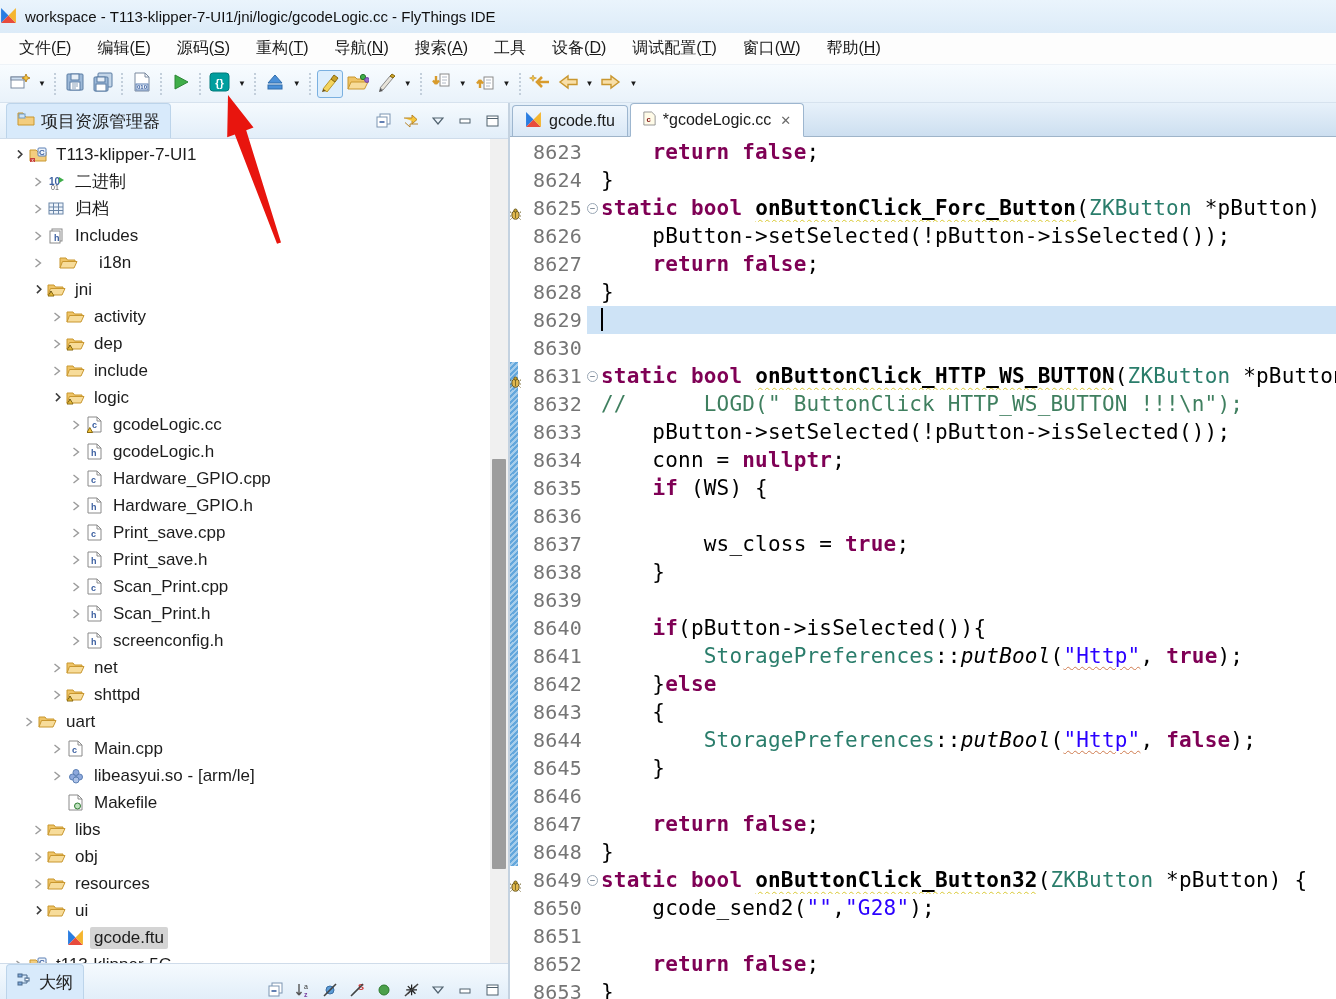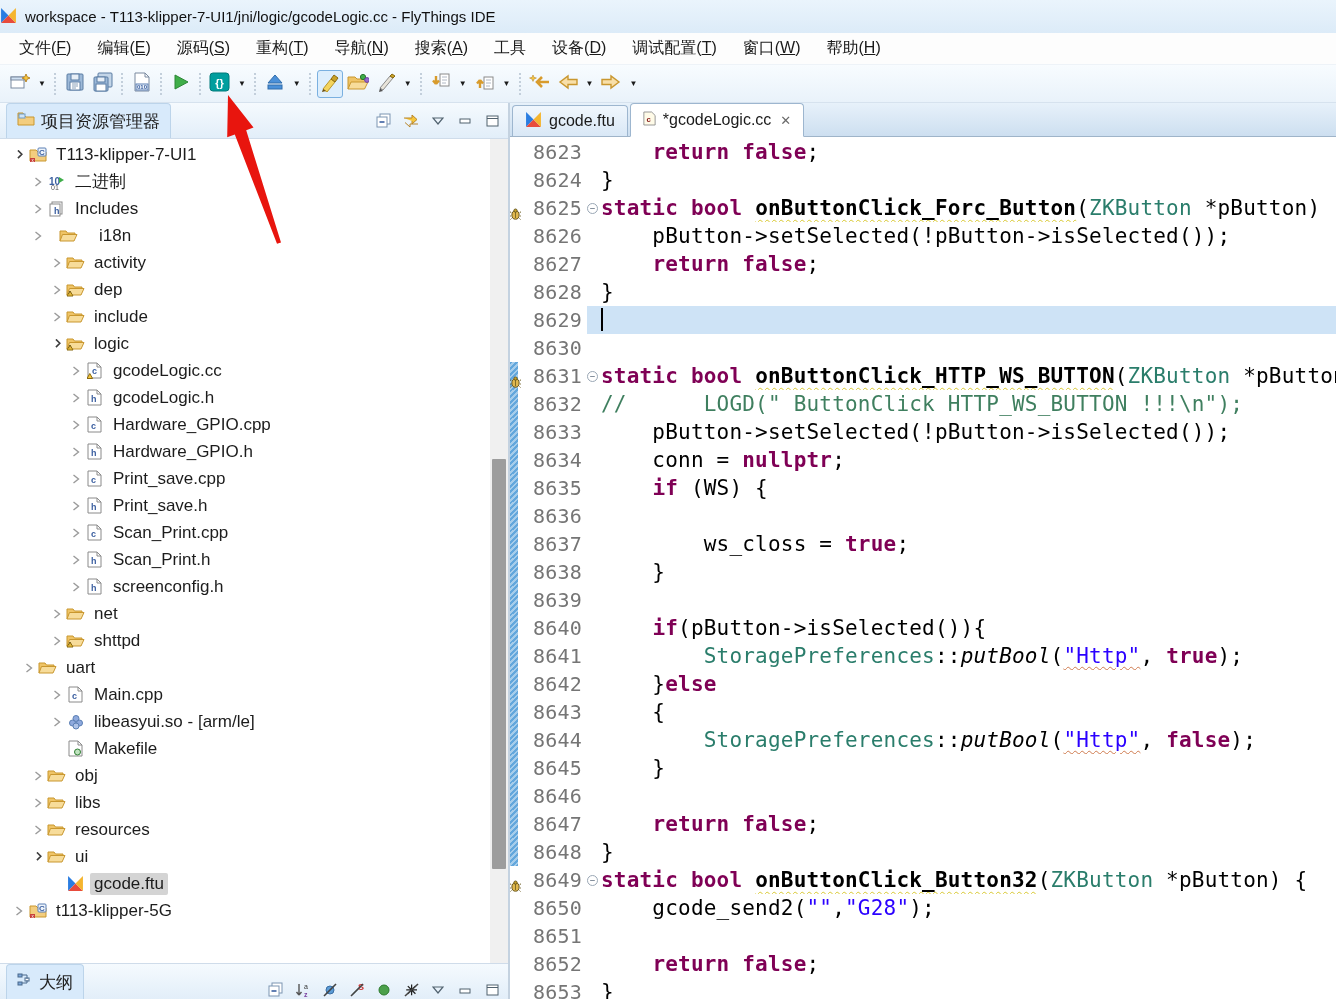--- a/index.html
+++ b/index.html
@@ -293,20 +293,34 @@
             </span>
             <span class="lbl">二进制</span>
           </div>
           <div class="trow" style="padding-left: 29px;">
             <span class="arr">
               <svg width="8" height="10" viewBox="0 0 8 10">
                 <path d="M1.5 1l5 4-5 4" fill="none" stroke="#9a9a9a" stroke-width="1.4"></path>
               </svg>
             </span>
             <span class="ticon">
+              <svg width="17" height="15" viewBox="0 0 17 15">
+                <rect x="1" y="2" width="14" height="11" fill="#eef4fb" stroke="#6a86a8"></rect>
+                <path d="M1 6h14M1 9.5h14M5.5 2v11M10.5 2v11" stroke="#6a86a8"></path>
+              </svg>
+            </span>
+            <span class="lbl">归档</span>
+          </div>
+          <div class="trow" style="padding-left: 29px;">
+            <span class="arr">
+              <svg width="8" height="10" viewBox="0 0 8 10">
+                <path d="M1.5 1l5 4-5 4" fill="none" stroke="#9a9a9a" stroke-width="1.4"></path>
+              </svg>
+            </span>
+            <span class="ticon">
               <svg width="17" height="16" viewBox="0 0 17 16">
                 <rect x="4" y="1" width="10" height="12" fill="#fff" stroke="#8a8a8a"></rect>
                 <rect x="2" y="3" width="10" height="12" fill="#fff" stroke="#8a8a8a"></rect>
                 <text x="6" y="13" font-size="9" font-weight="bold" fill="#3b5fa0">h</text>
               </svg>
             </span>
             <span class="lbl">Includes</span>
           </div>
           <div class="trow" style="padding-left: 29px; gap: 12px;">
             <span class="arr">
@@ -314,20 +328,36 @@
                 <path d="M1.5 1l5 4-5 4" fill="none" stroke="#9a9a9a" stroke-width="1.4"></path>
               </svg>
             </span>
             <span class="ticon">
               <svg width="19" height="15" viewBox="0 0 19 15">
                 <path d="M1 13V3h6l1.5 2H16v2" fill="#efc467" stroke="#c9972f"></path>
                 <path d="M1 13l2.5-6.5H18L15 13z" fill="#f7dc9a" stroke="#c9972f"></path>
               </svg>
             </span>
             <span class="lbl">i18n</span>
+          </div>
+          <div class="trow" style="padding-left: 29px;">
+            <span class="arr">
+              <svg width="10" height="9" viewBox="0 0 10 9">
+                <path d="M1 2.5h5.5V8" fill="none" stroke="#3d3d3d" stroke-width="1.6" transform="rotate(45 5 5)"></path>
+              </svg>
+            </span>
+            <span class="ticon">
+              <svg width="19" height="15" viewBox="0 0 19 15">
+                <path d="M1 13V3h6l1.5 2H16v2" fill="#efc467" stroke="#c9972f"></path>
+                <path d="M1 13l2.5-6.5H18L15 13z" fill="#f7dc9a" stroke="#c9972f"></path>
+                <path d="M1 14l3-5 3 5z" fill="#f6c63c" stroke="#8a6a10"></path>
+                <text x="4" y="13.4" font-size="5" fill="#333" text-anchor="middle">!</text>
+              </svg>
+            </span>
+            <span class="lbl">jni</span>
           </div>
           <div class="trow" style="padding-left: 48px;">
             <span class="arr">
               <svg width="8" height="10" viewBox="0 0 8 10">
                 <path d="M1.5 1l5 4-5 4" fill="none" stroke="#9a9a9a" stroke-width="1.4"></path>
               </svg>
             </span>
             <span class="ticon">
               <svg width="19" height="15" viewBox="0 0 19 15">
                 <path d="M1 13V3h6l1.5 2H16v2" fill="#efc467" stroke="#c9972f"></path>
@@ -609,35 +639,35 @@
               <svg width="8" height="10" viewBox="0 0 8 10">
                 <path d="M1.5 1l5 4-5 4" fill="none" stroke="#9a9a9a" stroke-width="1.4"></path>
               </svg>
             </span>
             <span class="ticon">
               <svg width="19" height="15" viewBox="0 0 19 15">
                 <path d="M1 13V3h6l1.5 2H16v2" fill="#efc467" stroke="#c9972f"></path>
                 <path d="M1 13l2.5-6.5H18L15 13z" fill="#f7dc9a" stroke="#c9972f"></path>
               </svg>
             </span>
+            <span class="lbl">libs</span>
+          </div>
+          <div class="trow" style="padding-left: 29px;">
+            <span class="arr">
+              <svg width="8" height="10" viewBox="0 0 8 10">
+                <path d="M1.5 1l5 4-5 4" fill="none" stroke="#9a9a9a" stroke-width="1.4"></path>
+              </svg>
+            </span>
+            <span class="ticon">
+              <svg width="19" height="15" viewBox="0 0 19 15">
+                <path d="M1 13V3h6l1.5 2H16v2" fill="#efc467" stroke="#c9972f"></path>
+                <path d="M1 13l2.5-6.5H18L15 13z" fill="#f7dc9a" stroke="#c9972f"></path>
+              </svg>
+            </span>
             <span class="lbl">obj</span>
-          </div>
-          <div class="trow" style="padding-left: 29px;">
-            <span class="arr">
-              <svg width="8" height="10" viewBox="0 0 8 10">
-                <path d="M1.5 1l5 4-5 4" fill="none" stroke="#9a9a9a" stroke-width="1.4"></path>
-              </svg>
-            </span>
-            <span class="ticon">
-              <svg width="19" height="15" viewBox="0 0 19 15">
-                <path d="M1 13V3h6l1.5 2H16v2" fill="#efc467" stroke="#c9972f"></path>
-                <path d="M1 13l2.5-6.5H18L15 13z" fill="#f7dc9a" stroke="#c9972f"></path>
-              </svg>
-            </span>
-            <span class="lbl">libs</span>
           </div>
           <div class="trow" style="padding-left: 29px;">
             <span class="arr">
               <svg width="8" height="10" viewBox="0 0 8 10">
                 <path d="M1.5 1l5 4-5 4" fill="none" stroke="#9a9a9a" stroke-width="1.4"></path>
               </svg>
             </span>
             <span class="ticon">
               <svg width="19" height="15" viewBox="0 0 19 15">
                 <path d="M1 13V3h6l1.5 2H16v2" fill="#efc467" stroke="#c9972f"></path>

